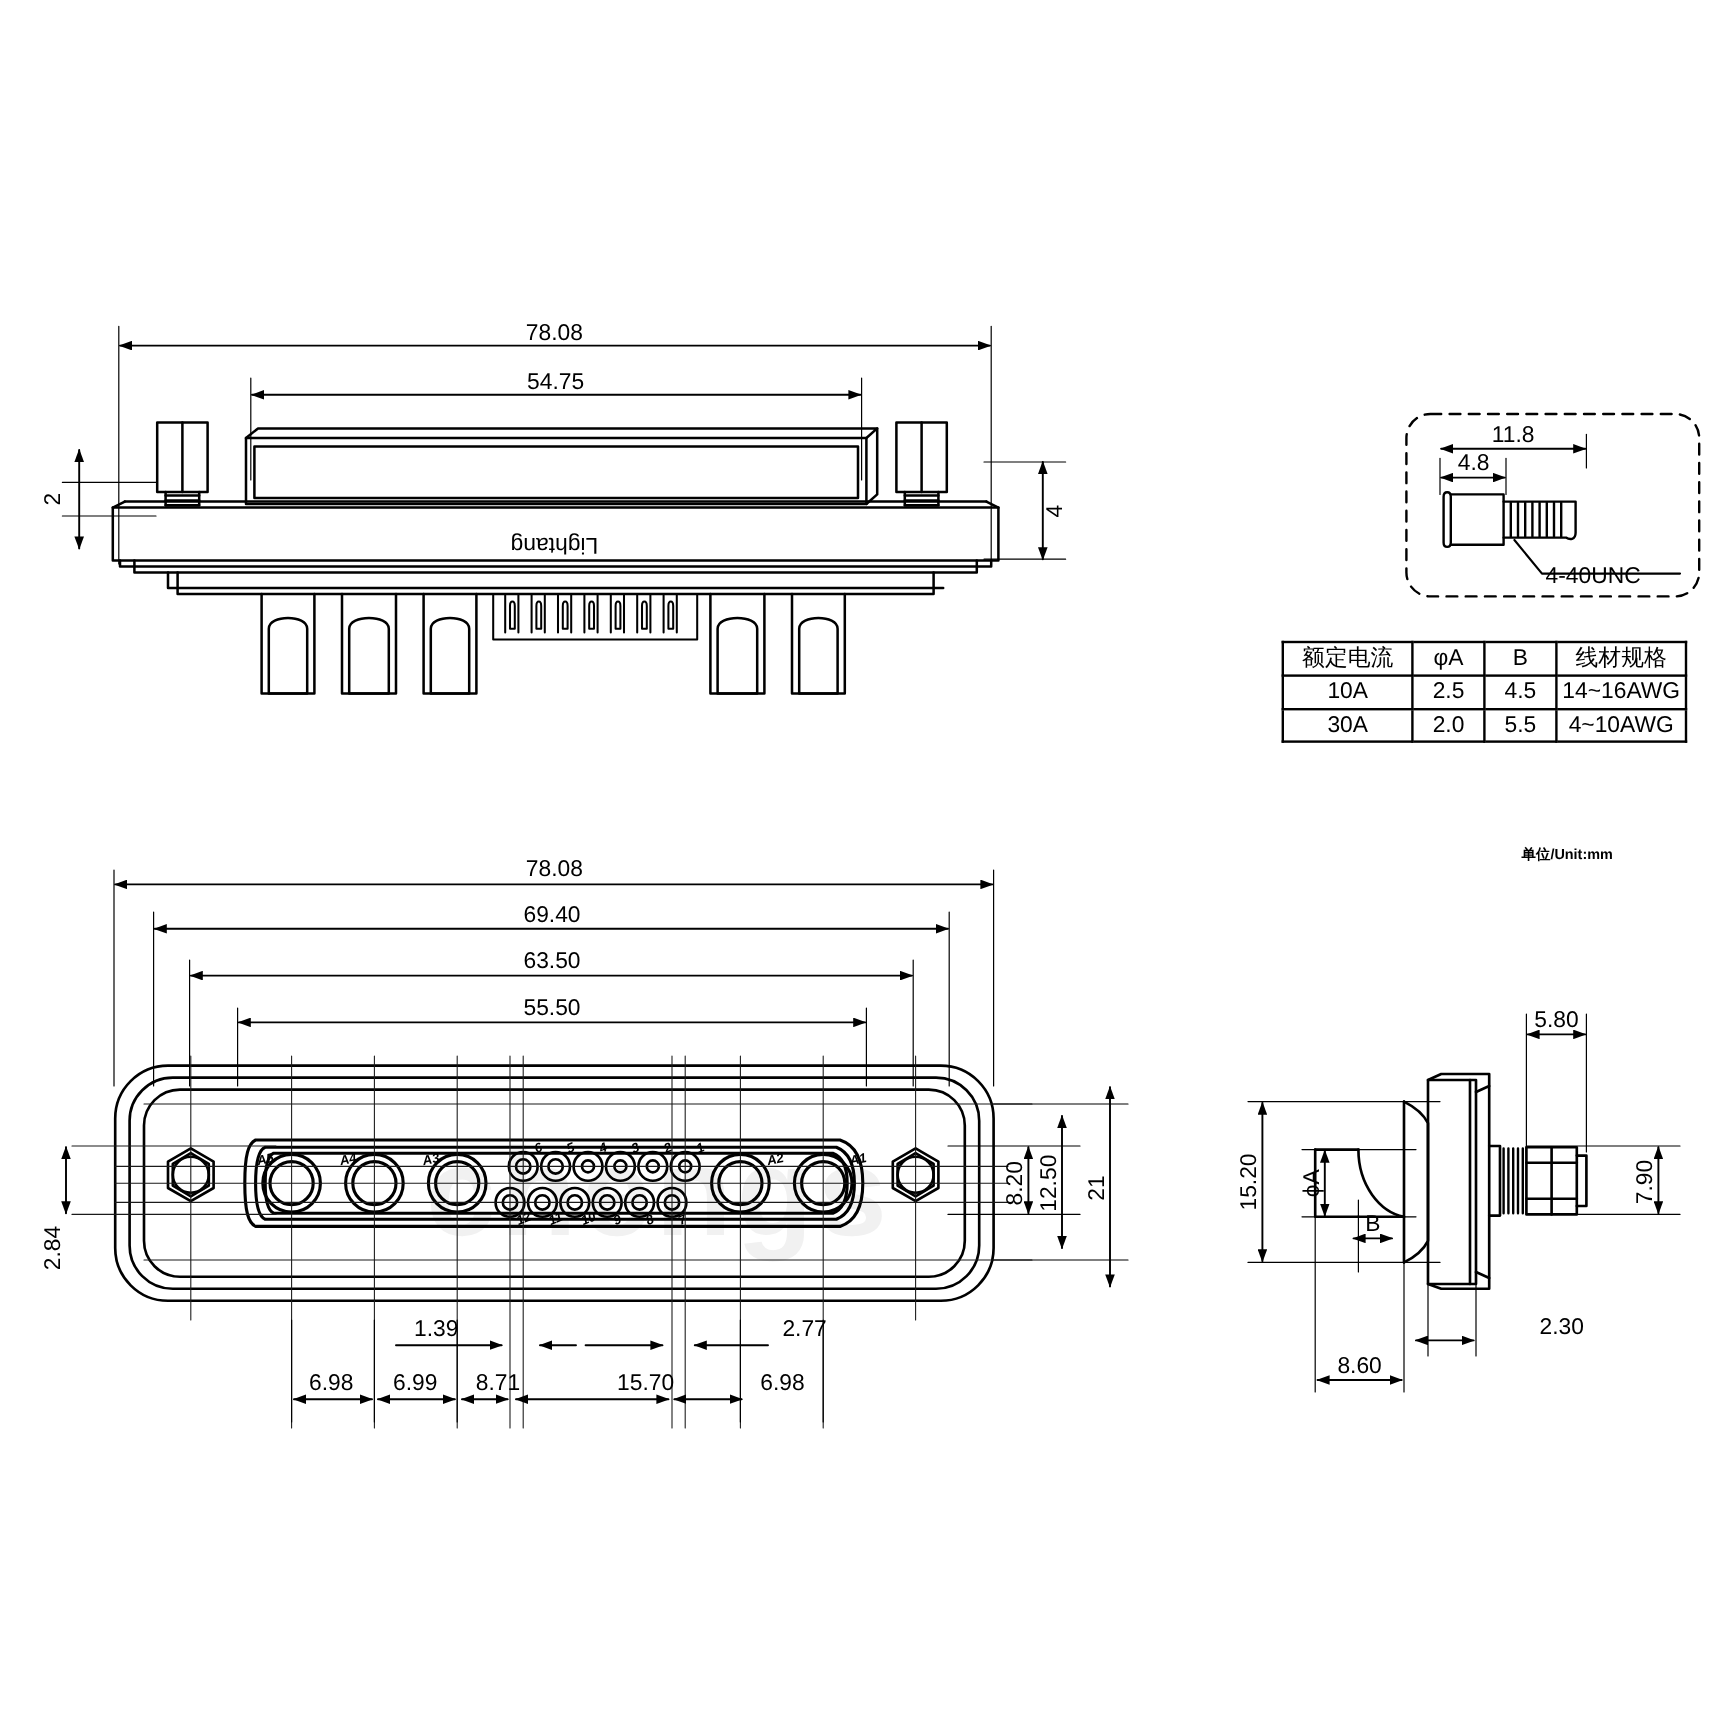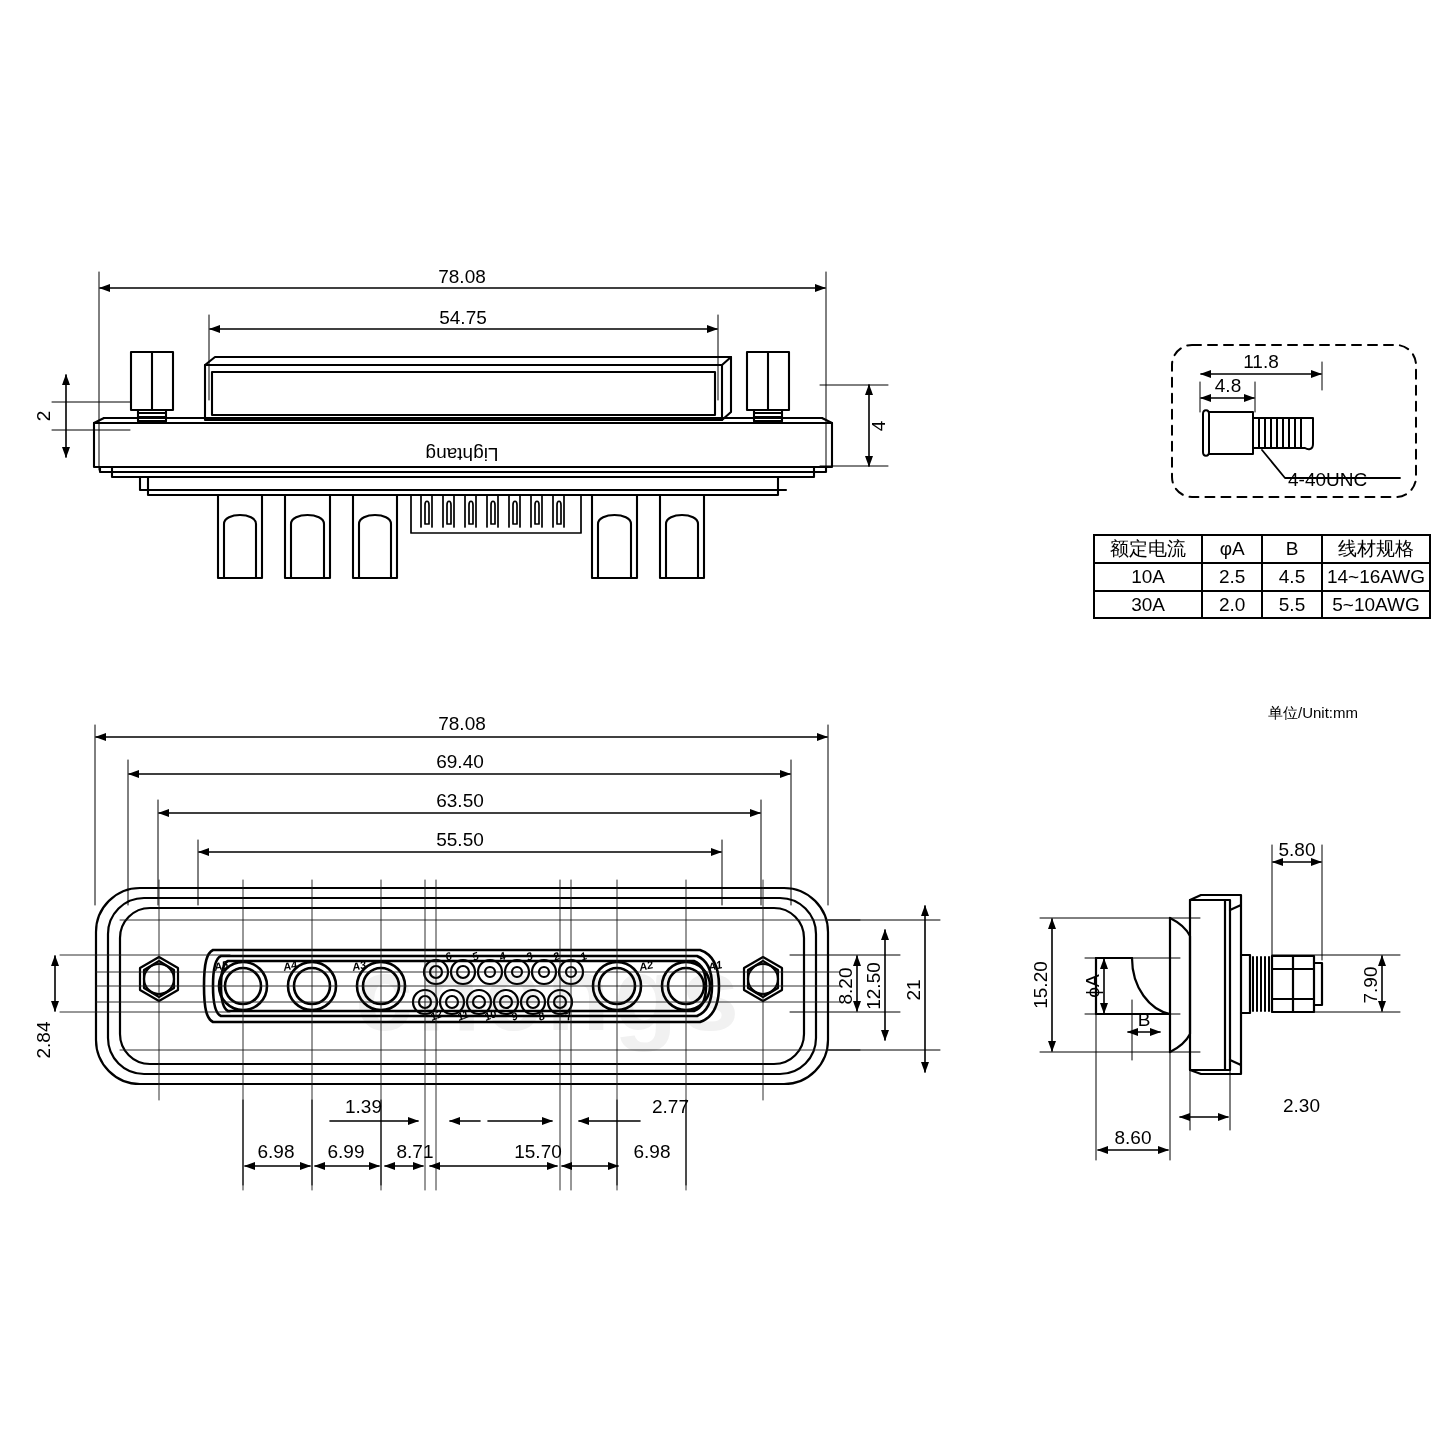--- a/index.html
+++ b/index.html
@@ -3,21 +3,21 @@
 <meta charset="utf-8">
 <style>
   html,body{margin:0;padding:0;background:#ffffff;}
   body{width:1440px;height:1440px;font-family:"Liberation Sans",sans-serif;color:#000;}
   #stage{position:relative;width:1440px;height:1440px;overflow:hidden;background:#fff;}
   svg{display:block;}
   .dimtxt{font-family:"Liberation Sans",sans-serif;font-size:19px;fill:#000;}
   .pinlbl{font-family:"Liberation Sans",sans-serif;font-size:11px;font-weight:bold;font-style:italic;fill:#000;}
   .tbl{position:absolute;border-collapse:collapse;font-family:"Liberation Sans",sans-serif;}
   .tbl td{border:2px solid #000;text-align:center;font-size:19px;padding:1px 4px;line-height:1.25;}
-  .unit{position:absolute;font-size:15px;font-family:"Liberation Sans",sans-serif;}
+  .unit{position:absolute;font-size:12px;font-family:"Liberation Sans",sans-serif;font-weight:bold;}
   .wm{position:absolute;font-family:"Liberation Sans",sans-serif;font-weight:bold;color:#f1f1f1;
       font-size:104px;letter-spacing:4px;user-select:none;}
 </style>
 </head>
 <body>
 
 <div id="stage">
 
   <div class="wm" style="left:355px;top:935px;">chengs</div>
 
@@ -376,40 +376,40 @@
 
     <text class="dimtxt" x="1047" y="985" text-anchor="middle" transform="rotate(-90 1047 985)">15.20</text>
     <text class="dimtxt" x="1099" y="986" text-anchor="middle" transform="rotate(-90 1099 986)">ϕA</text>
     <text class="dimtxt" x="1144" y="1026" text-anchor="middle">B</text>
     <text class="dimtxt" x="1283" y="1112" text-anchor="start">2.30</text>
     <text class="dimtxt" x="1133" y="1144" text-anchor="middle">8.60</text>
     <text class="dimtxt" x="1297" y="856" text-anchor="middle">5.80</text>
     <text class="dimtxt" x="1377" y="985" text-anchor="middle" transform="rotate(-90 1377 985)">7.90</text>
   </svg>
 
-  <table class="tbl" style="left:1068px;top:534px;width:338px;margin-left:25px;">
+  <table class="tbl" style="left:1068px;top:534px;width:338px;">
     <thead>
       <tr>
         <td style="width:104px;">额定电流</td>
         <td style="width:52px;">φA</td>
         <td style="width:52px;">B</td>
         <td>线材规格</td>
       </tr>
     </thead>
     <tbody>
       <tr>
         <td>10A</td>
         <td>2.5</td>
         <td>4.5</td>
         <td>14~16AWG</td>
       </tr>
       <tr>
         <td>30A</td>
         <td>2.0</td>
         <td>5.5</td>
-        <td>5~10AWG</td>
+        <td>4~10AWG</td>
       </tr>
     </tbody>
   </table>
 
   <div class="unit" style="left:1268px;top:704px;">单位/Unit:mm</div>
 
 </div>
 
 </body></html>

